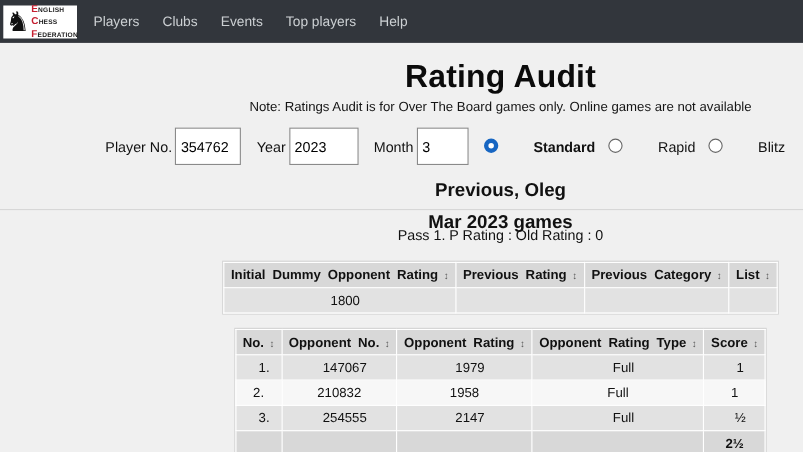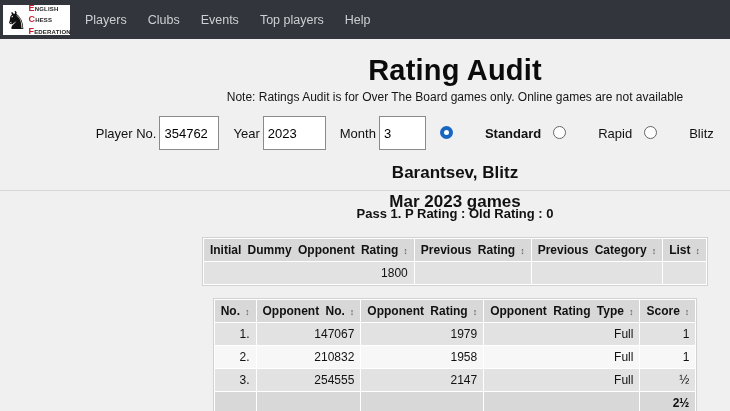--- a/index.html
+++ b/index.html
@@ -52,24 +52,24 @@
   .radio-label { white-space:nowrap; }
   .radio-label.sel { font-weight:bold; }
   .submit-btn {
     margin-left:4px; height:23px; padding:0 9px;
     border:1px solid #767676; border-radius:2px; background:#fcfcfc;
     font-size:13px; font-family:"Liberation Sans",sans-serif; cursor:pointer; color:#0c0c0c;
   }
   .player-name { font-size:17px; font-weight:bold; margin-top:13px; }
   .period { font-size:17px; font-weight:bold; margin-top:9px; }
   
-  .pass-line { font-size:13px; font-weight:bold; margin-top:15px; }
+  .pass-line { font-size:13px; font-weight:normal; margin-top:15px; }
   table { border-collapse:collapse; margin:17px auto 0; font-size:12px; box-shadow:0 0 0 1px #d2d2d2; }
   .games-table { margin-top:14px; }
-  th, td { border:1px solid #fff; padding:4px 6px; text-align:right; white-space:nowrap; }
+  th, td { border:1px solid #fff; padding:4px 6px; text-align:center; white-space:nowrap; }
   th { background:#d8d8d8; font-weight:bold; word-spacing:3px; cursor:pointer; }
   .sort-icon { font-size:9px; color:#555; margin-left:5px; font-weight:normal; }
   tr.row-odd td  { background:#e2e2e2;padding-left:16px; }
   tr.row-even td { background:#f7f7f7; }
   tr.total-row td { background:#d8d8d8; font-weight:bold; }
   
   .init-c0{min-width:170px} .init-c1{min-width:80px} .init-c2{min-width:88px} .init-c3{min-width:32px}
   .g-c0{min-width:28px} .g-c1{min-width:78px} .g-c2{min-width:92px} .g-c3{min-width:123px} .g-c4{min-width:30px}
 </style>
 </head>
@@ -115,21 +115,21 @@
         <span class="radio-label">Rapid</span>
       </span>
       <span class="radio-wrap">
         <span class="radio"></span>
         <span class="radio-label">Blitz</span>
       </span>
 
       <button class="submit-btn">Отправить</button>
     </div>
 
-    <div class="player-name">Barantsev, Blitz</div>
+    <div class="player-name">Previous, Oleg</div>
     <div class="period">Mar 2023 games</div>
   </div>
 </div>
 
 <div class="section2">
   <div class="inner">
     <div class="pass-line">Pass 1. P Rating : Old Rating : 0</div>
 
     <table class="init-table">
       <thead>

